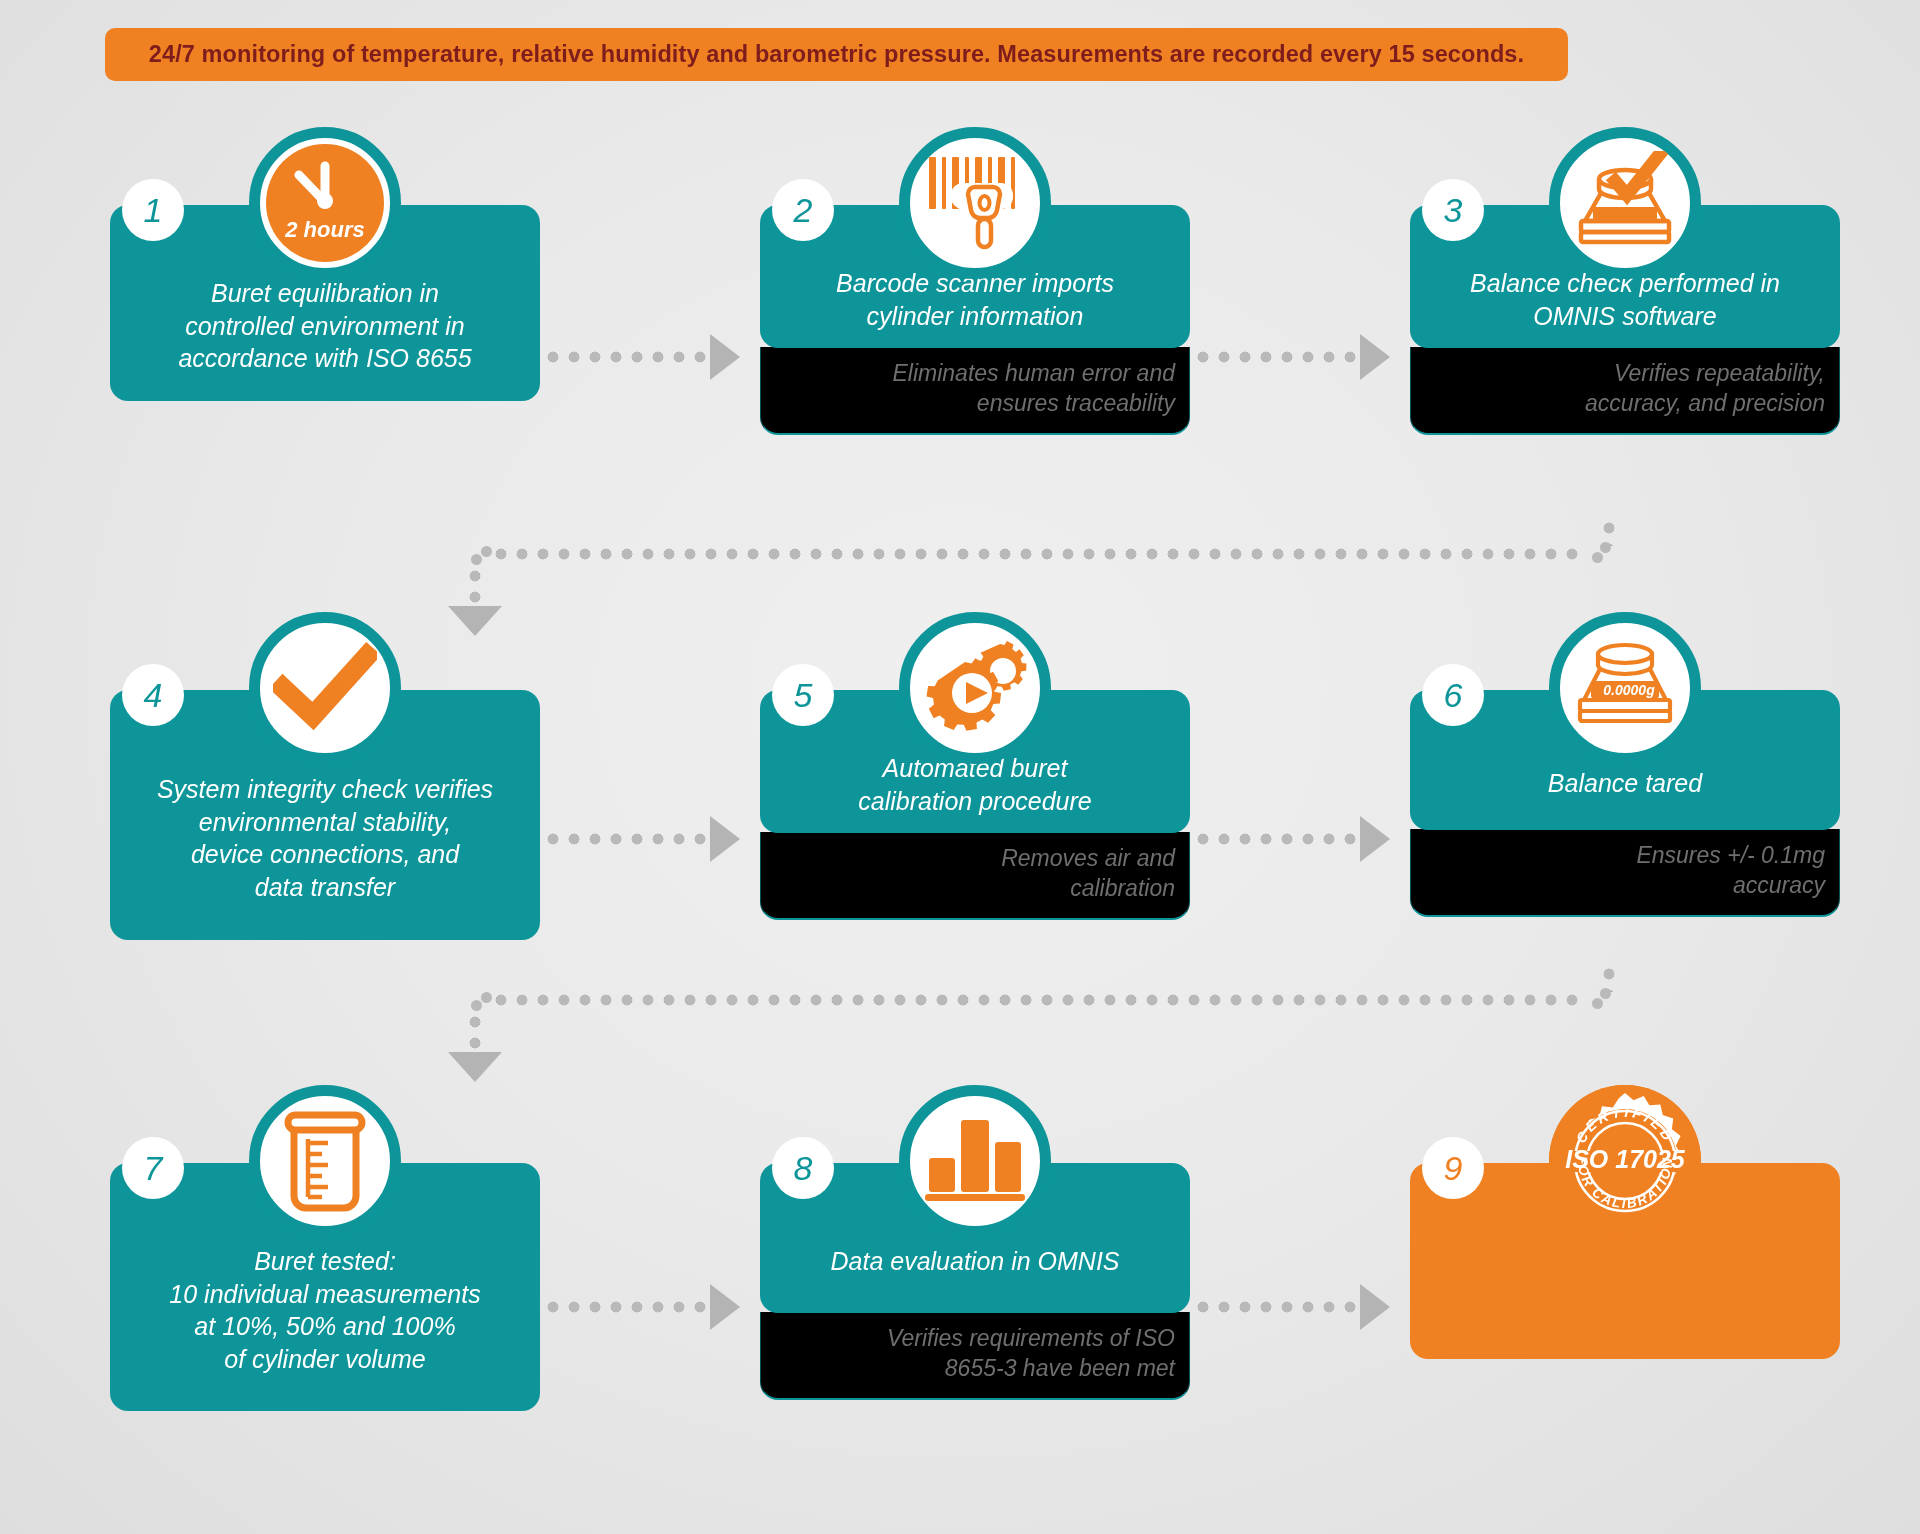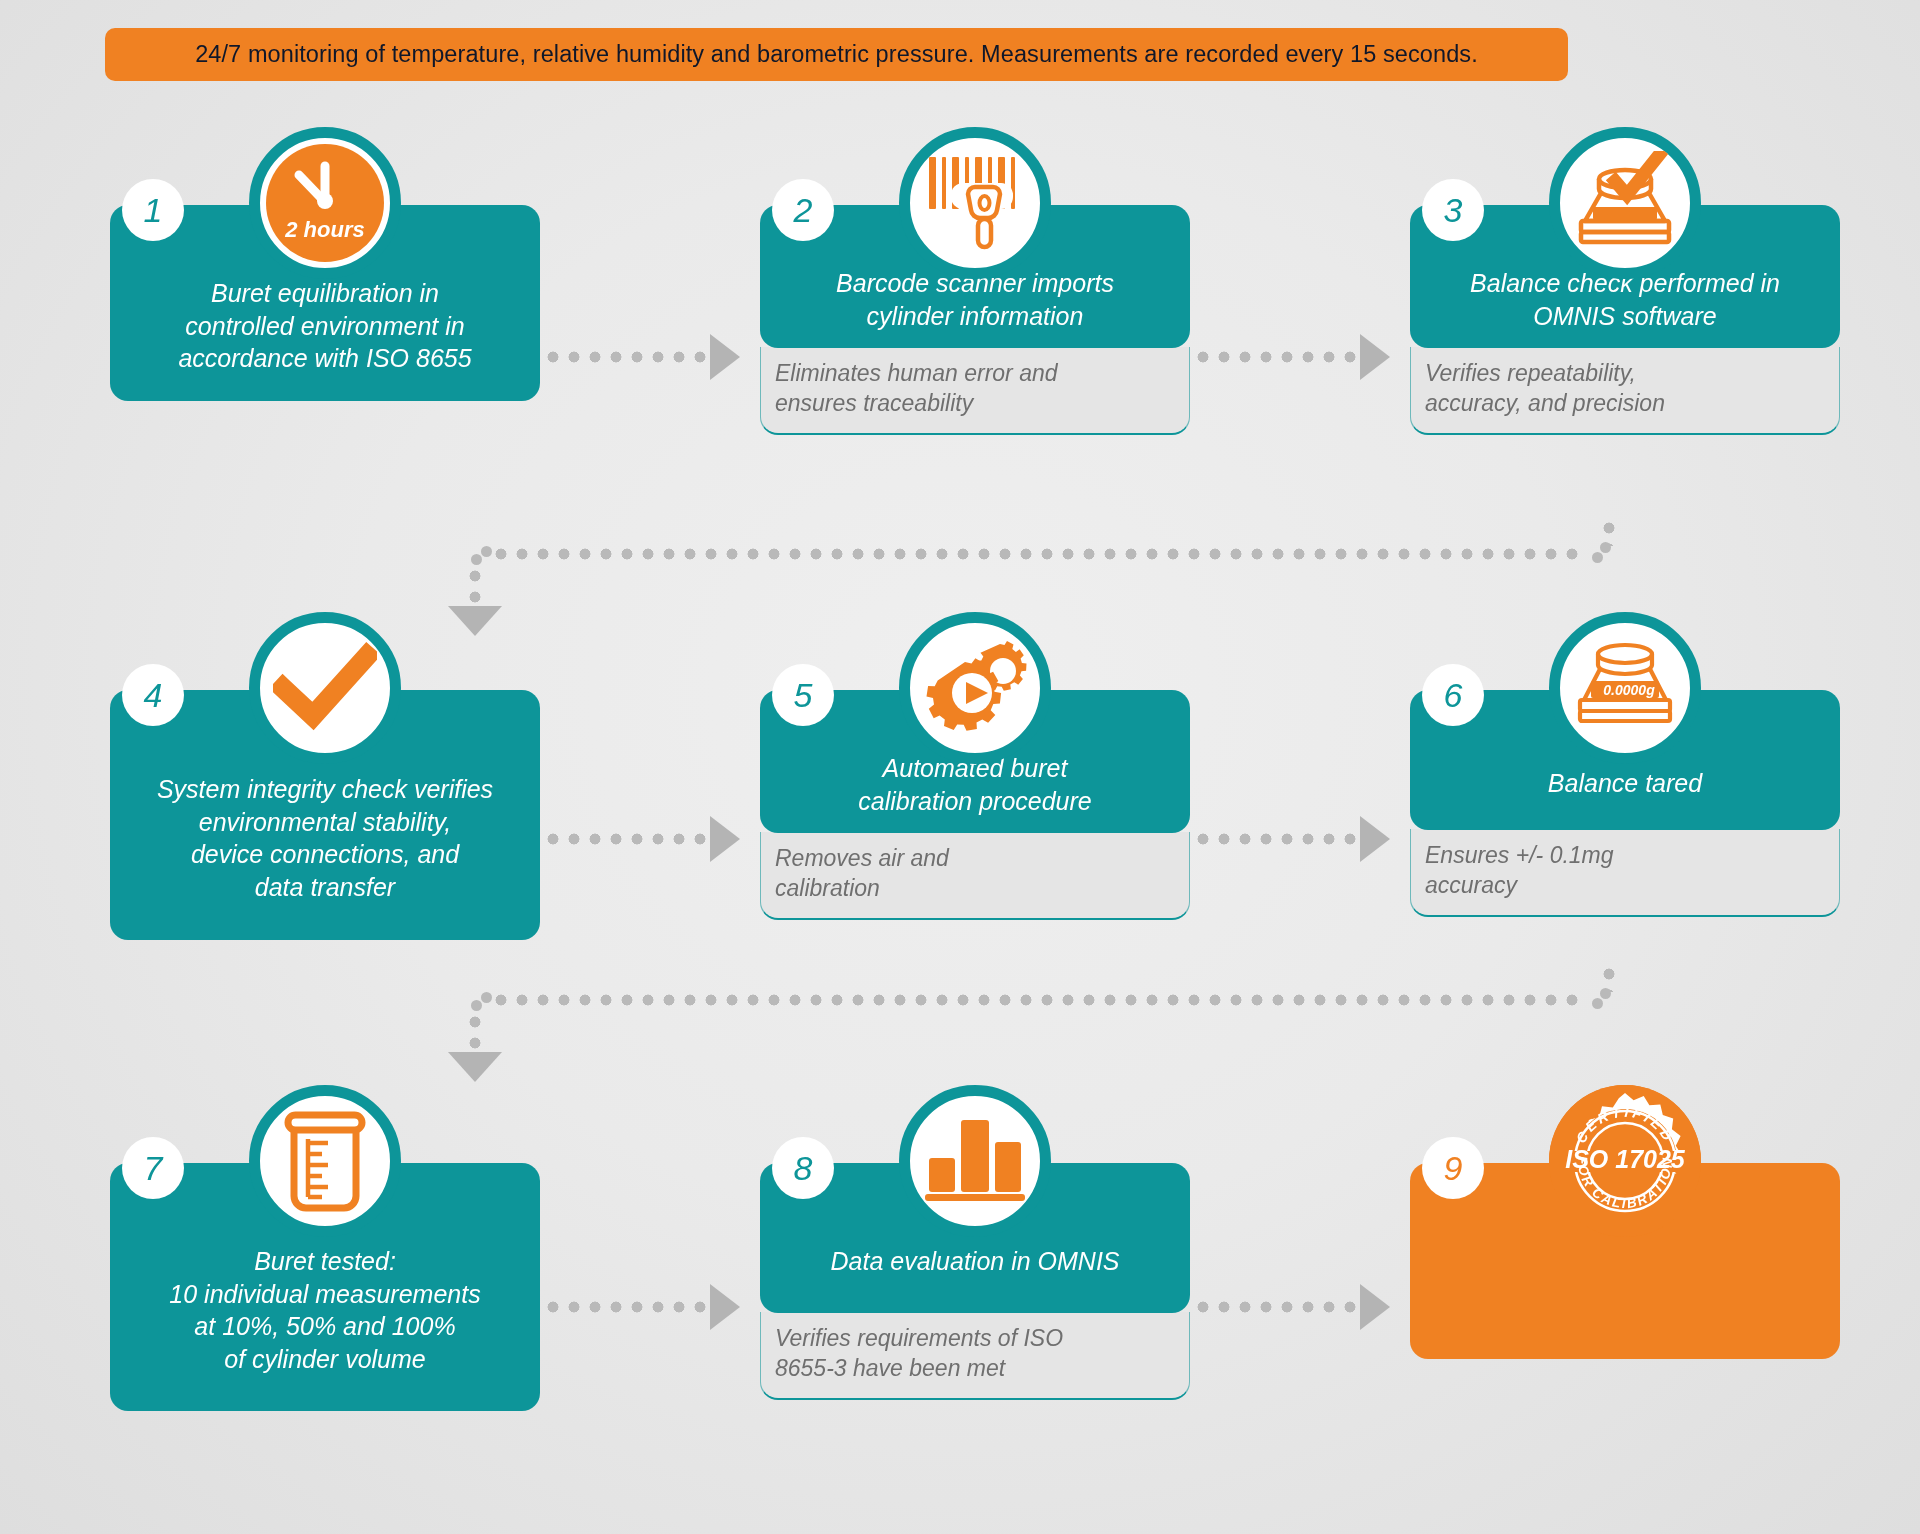--- a/index.html
+++ b/index.html
@@ -9,39 +9,39 @@
     font-family:"Liberation Sans", sans-serif;
     overflow:hidden;position:relative;
   }
   
   #banner{
     position:absolute;left:105px;top:28px;width:1463px;height:53px;
     background:#F08122;border-radius:10px;
     display:flex;align-items:center;justify-content:center;
   }
   #banner span{
-    color:#0f172a;font-size:23.5px;font-weight:normal;letter-spacing:.1px;white-space:nowrap;
+    color:#7f1d1d;font-size:23.5px;font-weight:bold;letter-spacing:.1px;white-space:nowrap;
   }
   
   #grid{position:absolute;left:0;top:0;width:1920px;height:1534px;font-style:italic;}
   .card{position:absolute;width:430px;border-radius:18px;overflow:visible;}
   .card .body{
     background:#0D9599;border-radius:18px;
     position:relative;
     display:flex;flex-direction:column;align-items:center;justify-content:center;
     box-sizing:border-box;padding:62px 18px 16px 18px;
   }
   .card.orange .body{background:#F08122;}
   .card .title{
     color:#ffffff;font-size:25px;line-height:1.30;text-align:center;font-weight:normal;
     white-space:pre-line;
   }
   .card.orange .title{font-size:31px;line-height:1.30;}
   .card .footer{
-    background:#e5e5e5;color:#6F6F6F;font-size:23px;line-height:1.30;text-align:left;
+    background:#000000;color:#6F6F6F;font-size:23px;line-height:1.30;text-align:right;
     border-bottom-left-radius:18px;border-bottom-right-radius:18px;
     border-bottom:2.5px solid #0D9599;
     border-left:1.5px solid rgba(13,149,153,.55);
     border-right:1.5px solid rgba(13,149,153,.55);
     box-sizing:border-box;padding:12px 14px 14px 14px;white-space:pre-line;
     margin-top:-1px;
   }
   
   .numbadge{
     position:absolute;left:12px;top:-26px;width:62px;height:62px;border-radius:50%;

